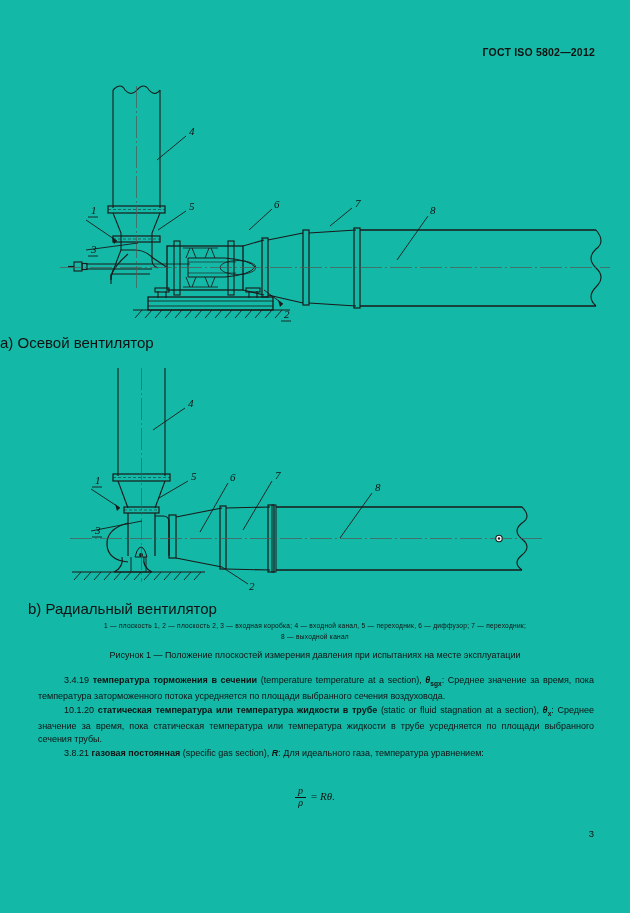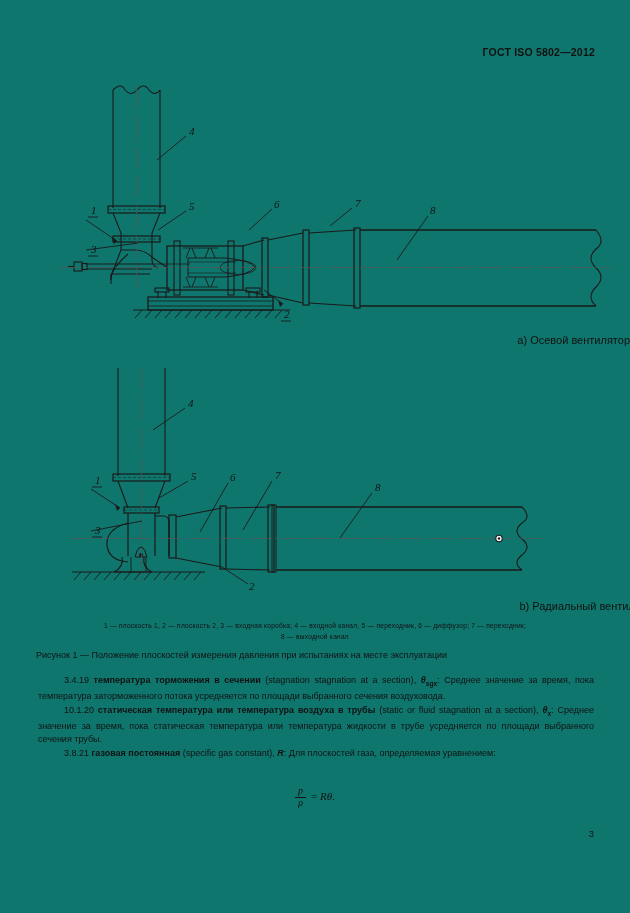--- a/index.html
+++ b/index.html
@@ -13,21 +13,21 @@
     position: relative;
     font-family: "Liberation Sans", sans-serif;
     color: #1a1a1a;
     overflow: hidden;
   }
   .page {
     position: absolute;
     left: 0; top: 0;
     width: 630px;
     height: 913px;
-    background: #0f766e;
+    background: #14b8a6;
   }
   
   .header {
     position: absolute;
     top: 46px;
     right: 35px;
     font-size: 10.5px;
     font-weight: bold;
     letter-spacing: 0.2px;
     color: #111;
@@ -43,22 +43,22 @@
   .figure-b {
     position: absolute;
     left: 0px;
     top: 368px;
     width: 630px;
     height: 225px;
   }
   .fig-caption {
     position: absolute;
     width: 630px;
-    text-align: right;
-    font-size: 11px;
+    text-align: left;
+    font-size: 15px;
     color: #111;
   }
   .cap-a { top: 334px; }
   .cap-b { top: 600px; padding-left: 28px; }
 
   .legend {
     position: absolute;
     top: 620px;
     left: 36px;
     width: 558px;
@@ -67,20 +67,21 @@
     line-height: 11px;
     color: #111;
     letter-spacing: 0.25px;
   }
 
   .fig-number {
     position: absolute;
     top: 650px;
     left: 36px;
     width: 558px;
+    text-align: center;
     font-size: 9px;
     color: #111;
   }
 
   
   .body-text {
     position: absolute;
     left: 38px;
     top: 674px;
     width: 556px;
@@ -365,39 +366,39 @@
     <span>8 — выходной канал</span>
   </div>
 
   <div class="fig-number">Рисунок 1 — Положение плоскостей измерения давления при испытаниях на месте эксплуатации</div>
 
   <div class="body-text">
 
     <p class="para">
       <span>3.4.19</span>
       <span class="b">температура торможения в сечении</span>
-      <span>(stagnation stagnation at a section)</span>,
+      <span>(temperature temperature at a section)</span>,
       <span class="bi">θ</span><sub class="b">sgx</sub>:
       <span>Среднее значение за время, пока температура заторможенного потока усредняется по площади выбранного сечения воздуховода.</span>
     </p>
 
     <p class="para">
       <span>10.1.20</span>
-      <span class="b">статическая температура или температура воздуха в трубы</span>
+      <span class="b">статическая температура или температура жидкости в трубе</span>
       <span>(static or fluid stagnation at a section)</span>,
       <span class="bi">θ</span><sub class="b">x</sub>:
       <span>Среднее значение за время, пока статическая температура или температура жидкости в трубе усредняется по площади выбранного сечения трубы.</span>
     </p>
 
     <p class="para">
       <span>3.8.21</span>
       <span class="b">газовая постоянная</span>
-      <span>(specific gas constant)</span>,
+      <span>(specific gas section)</span>,
       <span class="bi">R</span>:
-      <span>Для плоскостей газа, определяемая уравнением:</span>
+      <span>Для идеального газа, температура уравнением:</span>
     </p>
 
   </div>
 
   <div class="formula">
     <span class="frac">
       <span class="num">p</span>
       <span class="bar"></span>
       <span class="den">ρ</span>
     </span><span class="eqsign">=</span>

